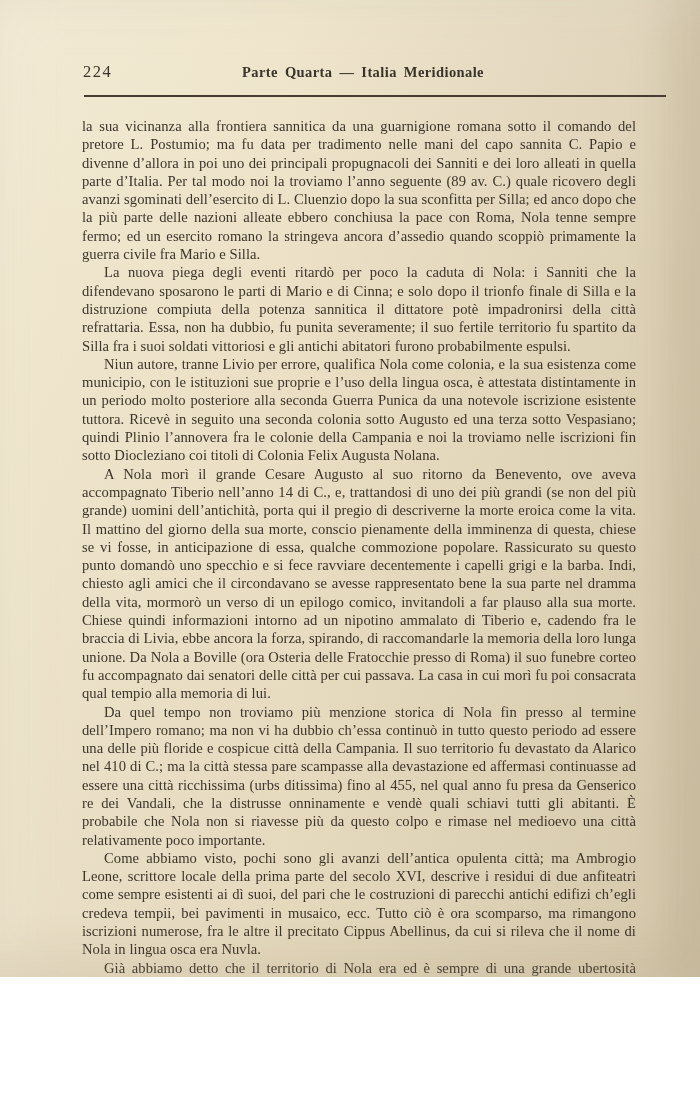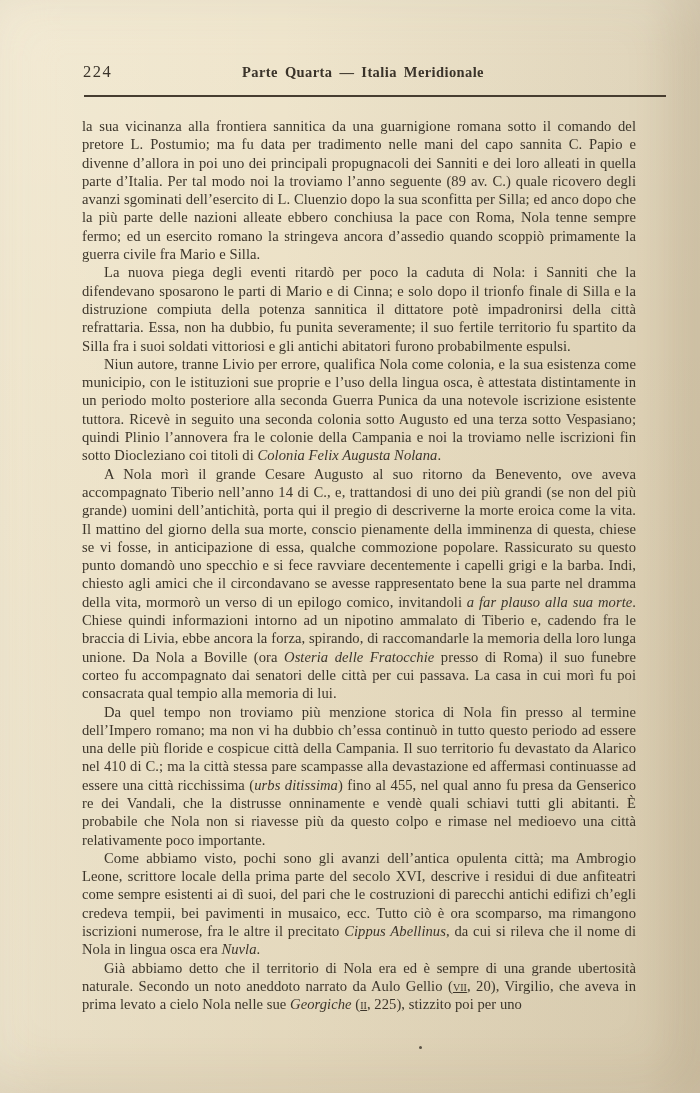--- a/index.html
+++ b/index.html
@@ -8,21 +8,21 @@
   }
   body {
     width: 700px;
     height: 1093px;
     overflow: hidden;
     font-family: "Liberation Serif", "DejaVu Serif", serif;
   }
   .page {
     position: relative;
     width: 700px;
-    height: 1093px;
+    height: 977px;
     background:
       linear-gradient(to right, rgba(255,252,240,0.20) 0%, rgba(0,0,0,0) 40%, rgba(96,74,40,0.10) 92%, rgba(96,74,40,0.16) 100%),
       linear-gradient(to bottom, rgba(255,252,240,0.18) 0%, rgba(0,0,0,0) 30%, rgba(96,74,40,0.06) 100%),
       #ece1c6;
     color: #3c352a;
     overflow: hidden;
   }
   .vignette {
     position: absolute;
     inset: 0;
@@ -69,21 +69,21 @@
     color: #3c352a;
     letter-spacing: 0.05px;
   }
   .text-block p {
     margin: 0;
     padding: 0;
   }
   .text-block p.indent {
     text-indent: 22px;
   }
-  .it { font-style: italic; }
+  .it { }
   .sc { font-variant: small-caps; text-decoration: underline; }
   .rm { font-style: normal; margin-top: 20px; }
   .speck {
     position: absolute;
     left: 419px;
     top: 1046px;
     width: 3px;
     height: 3px;
     border-radius: 50%;
     background: #5a5246;

